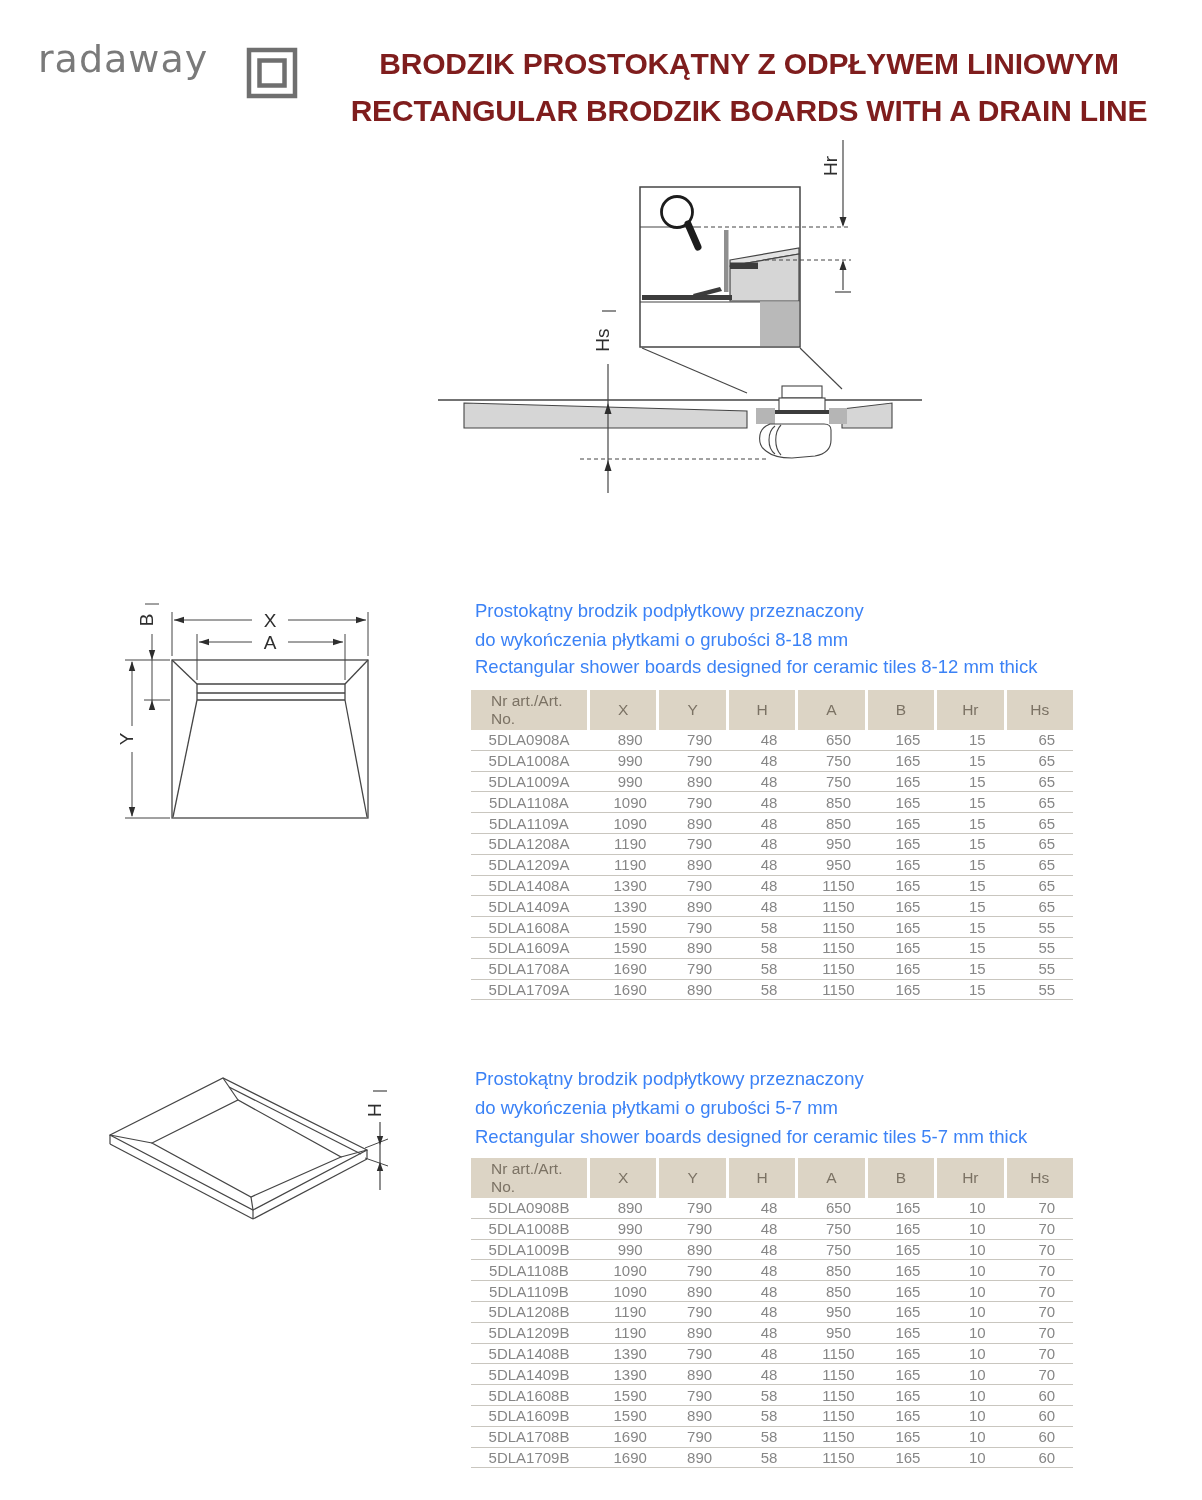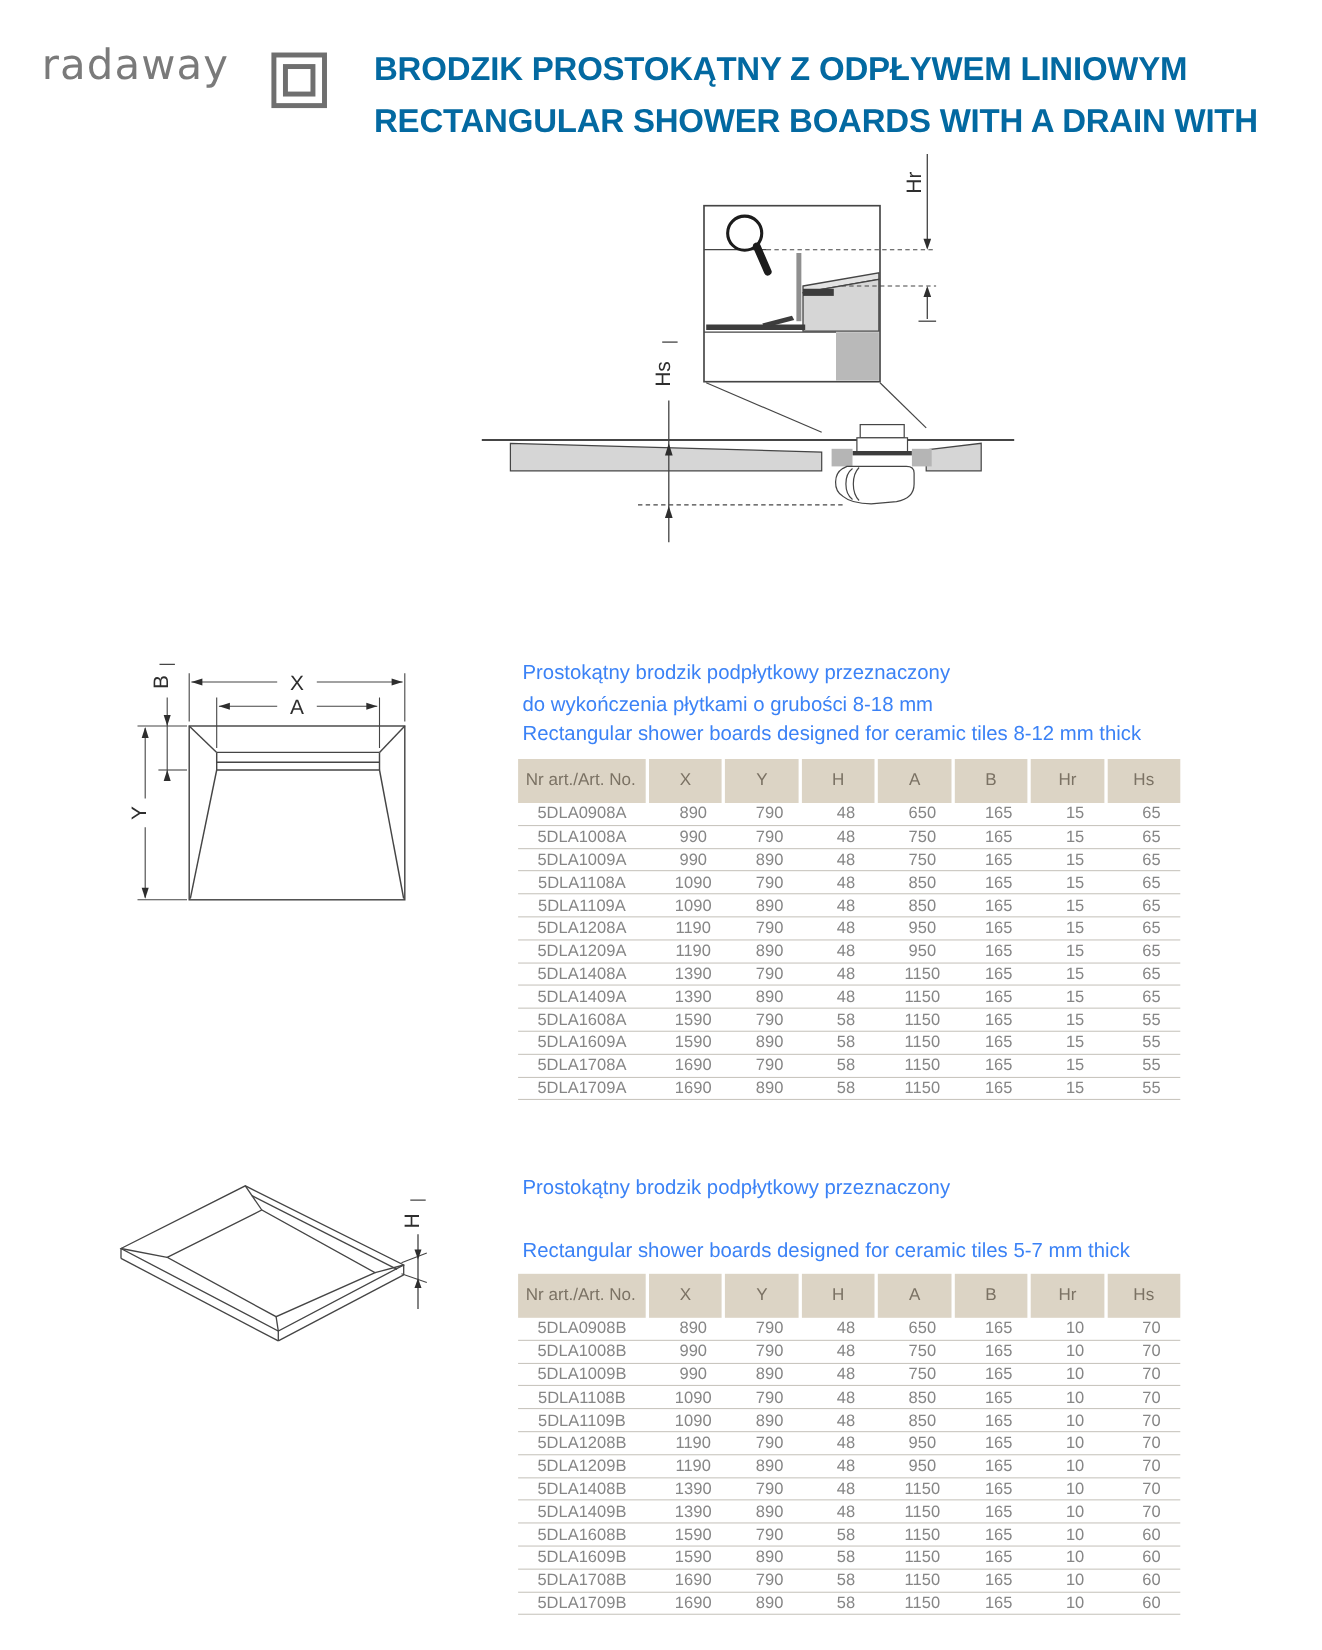--- a/index.html
+++ b/index.html
@@ -9,36 +9,36 @@
     font-family:"Liberation Sans", sans-serif; overflow:hidden;
   }
   
   .logo-text {
     position:absolute; left:38px; top:40px; font-family:"DejaVu Sans", sans-serif;
     font-size:38px; color:#7a7a7a; letter-spacing:1px; line-height:1;
   }
   .logo-icon { position:absolute; left:246px; top:47px; }
   
   .title-block {
-    position:absolute; left:340px; right:44px; top:40px; text-align:left;
-    font-size:30px; line-height:47px; font-weight:700; color:#0369a1; letter-spacing:-0.2px;
+    position:absolute; left:340px; right:44px; top:40px; text-align:center;
+    font-size:30px; line-height:47px; font-weight:700; color:#7f1d1d; letter-spacing:-0.2px;
   }
   
   .svg-abs { position:absolute; }
   
   .desc { position:absolute; left:475px; color:#3b82f6; font-size:18.5px; }
   .desc-pl { line-height:29px; }
   
   .tbl { position:absolute; left:471px; width:602px; }
   .tbl-head { display:grid; grid-template-columns:116px repeat(7, 1fr); column-gap:3px; }
   .hcell {
     background:#dcd4c5; color:#7b7264; font-size:15.5px; height:40px;
     display:flex; align-items:center; justify-content:center;
   }
-  .hcell.first { justify-content:flex-start; padding-left:7px; }
+  .hcell.first { justify-content:flex-start; padding-left:20px; }
   .trow {
     display:grid; grid-template-columns:116px repeat(7, 1fr); column-gap:17px;
     height:20.8px; border-bottom:1px solid #c9c6bf; align-items:center;
   }
   .tcell { text-align:center; color:#868686; font-size:15px; }
   svg text { font-family:"Liberation Sans", sans-serif; }
   .dimlabel { font-size:19px; fill:#2e2e2e; }
 </style>
 </head>
 <body>
@@ -46,21 +46,21 @@
 <div class="page">
 
   <div class="logo-text">radaway</div>
   <svg class="logo-icon" width="52" height="52" viewBox="0 0 52 52">
     <rect x="3" y="3" width="46" height="46" fill="none" stroke="#6f6f6f" stroke-width="4.5"></rect>
     <rect x="13.5" y="13.5" width="25" height="25" fill="none" stroke="#6f6f6f" stroke-width="4.5"></rect>
   </svg>
 
   <div class="title-block">
     <div>BRODZIK PROSTOKĄTNY Z ODPŁYWEM LINIOWYM</div>
-    <div>RECTANGULAR SHOWER BOARDS WITH A DRAIN WITH</div>
+    <div>RECTANGULAR BRODZIK BOARDS WITH A DRAIN LINE</div>
   </div>
 
   <svg class="svg-abs" style="left:430px; top:140px;" width="500" height="365" viewBox="0 0 500 365">
     <g stroke="#454545" stroke-width="1.2" fill="none">
 
       <rect x="210" y="47" width="160" height="160" fill="#ffffff" stroke-width="1.5"></rect>
 
       <line x1="210" y1="87" x2="267" y2="87"></line>
 
       <polygon points="300,120 369,108 369,114 300,126" fill="#e3e3e3"></polygon>
@@ -355,20 +355,21 @@
       <line x1="283" y1="33" x2="297" y2="33" stroke="#454545" stroke-width="1.2"></line>
       <line x1="290" y1="64" x2="290" y2="132" stroke="#454545" stroke-width="1.2"></line>
       <polygon points="290,87 286.8,78 293.2,78" fill="#2e2e2e"></polygon>
       <polygon points="290,104 286.8,113 293.2,113" fill="#2e2e2e"></polygon>
       <text class="dimlabel" text-anchor="middle" transform="rotate(-90 284 52)" x="284" y="59">H</text>
     </g>
   </svg>
 
   <div class="desc" style="top:1064px;">
     <div class="desc-pl">Prostokątny brodzik podpłytkowy przeznaczony</div>
+    <div class="desc-pl">do wykończenia płytkami o  grubości 5-7 mm</div>
   </div>
   <div class="desc" style="top:1126px;">Rectangular shower boards designed for ceramic tiles 5-7 mm thick</div>
 
   <div class="tbl" style="top:1158px;">
     <div class="tbl-head">
         <div class="hcell first">Nr art./Art. No.</div>
         <div class="hcell">X</div>
         <div class="hcell">Y</div>
         <div class="hcell">H</div>
         <div class="hcell">A</div>

